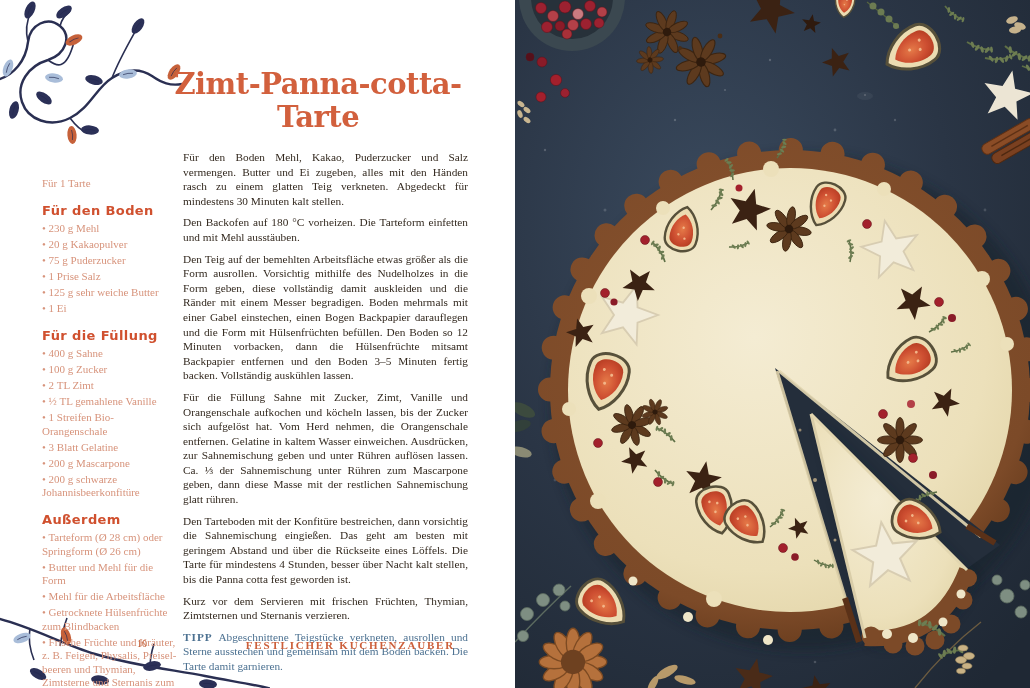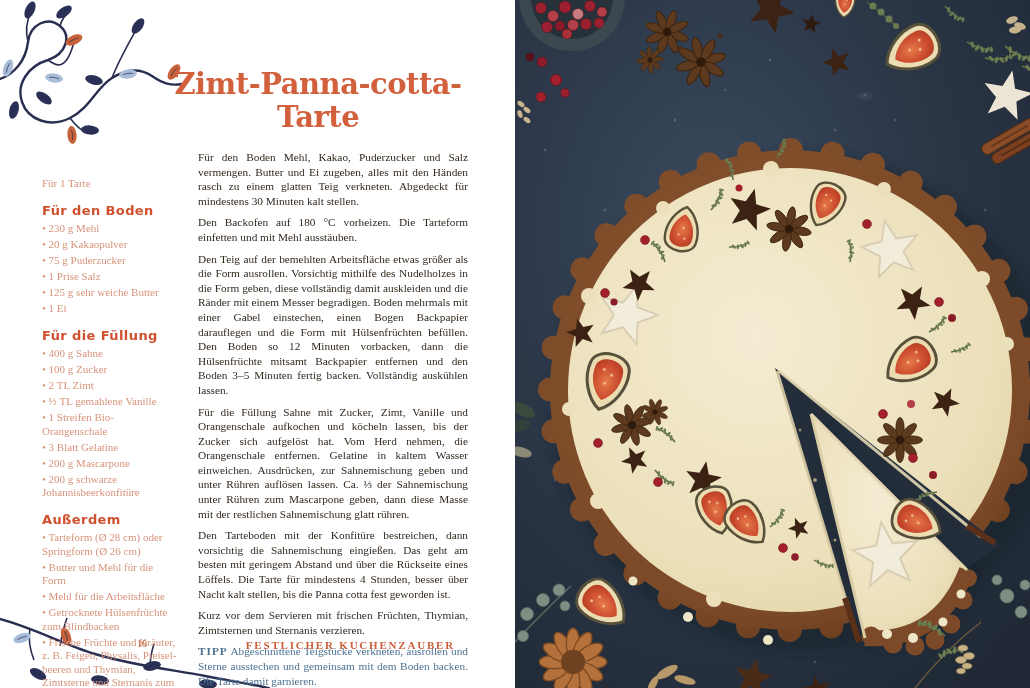--- a/index.html
+++ b/index.html
@@ -16,21 +16,21 @@
            font-size:11px;line-height:13.5px;}
   .yield{margin:17px 0 8px 0;}
   .ing-heading{font-family:"DejaVu Sans",sans-serif;font-weight:bold;color:#d0502e;
                font-size:13px;letter-spacing:.4px;margin:13px 0 5px 0;}
   .sidebar ul{list-style:none;margin:0;padding:0;}
   .sidebar li{margin:0 0 2.5px 0;}
   .sidebar li::before{content:"•  ";}
   .instructions{position:absolute;left:183px;top:150px;width:285px;color:#33291f;
                 font-size:11.3px;line-height:14.6px;text-align:justify;
                 hyphens:auto;-webkit-hyphens:auto;}
-  .instructions p{margin:0 0 7px 15px;}
+  .instructions p{margin:0 0 7px 0;}
   .tip{color:#4c7191;margin-top:12px;}
   .tip-label{font-weight:bold;letter-spacing:1px;}
   .page-number{position:absolute;left:137px;top:638px;color:#c0592f;font-size:10px;}
   .footer-title{position:absolute;left:183px;top:639px;width:272px;text-align:right;
                 color:#cc5f3a;font-weight:bold;font-size:11px;letter-spacing:1.8px;}
   
   .photo{position:absolute;left:515px;top:0;width:515px;height:688px;}
 </style>
 </head>
 <body>

